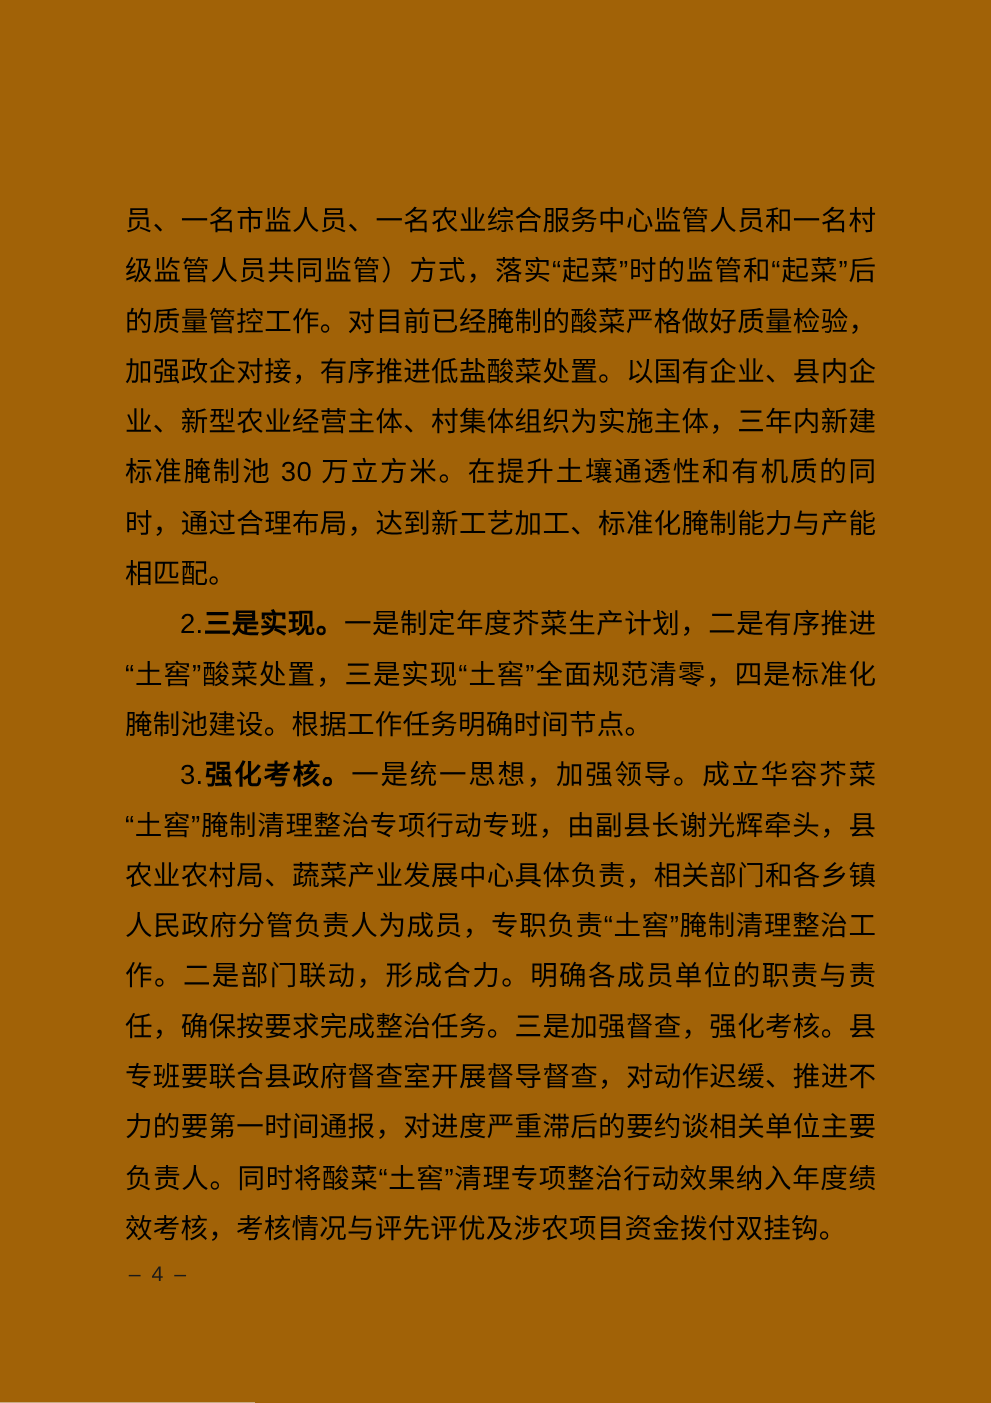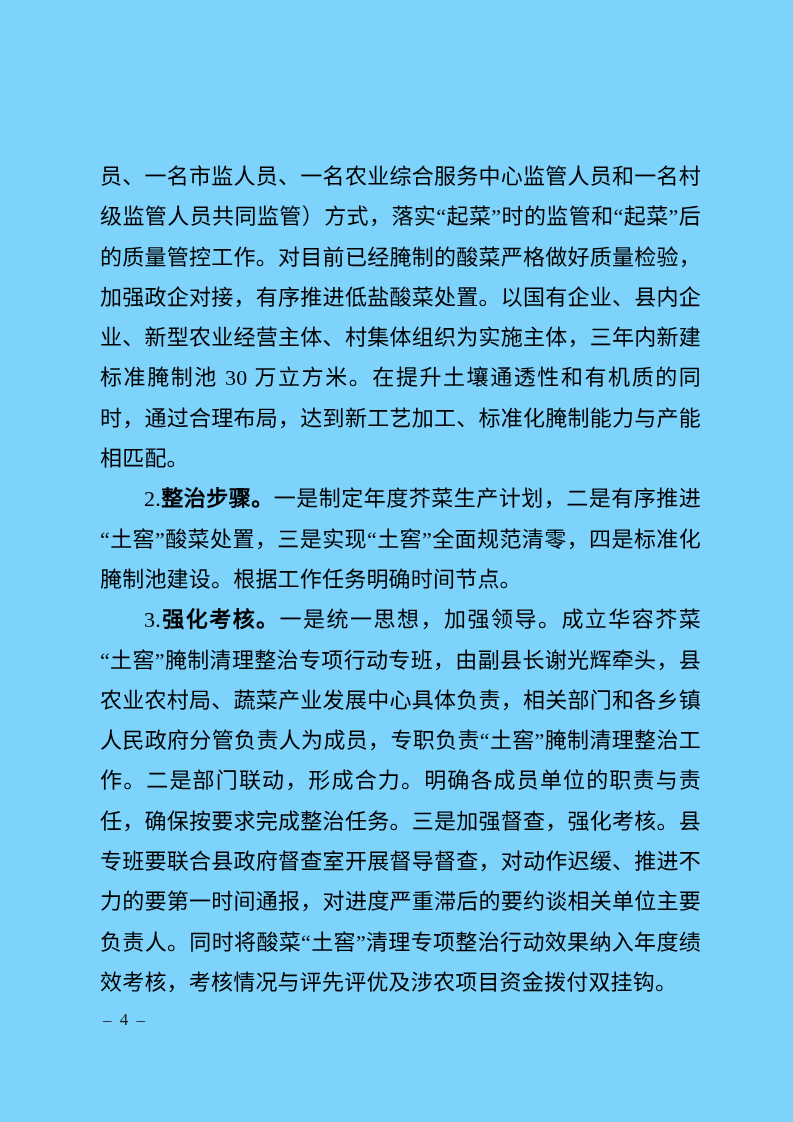--- a/index.html
+++ b/index.html
@@ -5,23 +5,23 @@
   html, body {
     margin: 0;
     padding: 0;
     background: #e8e8e8;
   }
   .page {
     position: relative;
     width: 793px;
     height: 1122px;
     margin: 0 auto;
-    background: #7dd3fc;
+    background: #a16207;
     overflow: hidden;
-    font-family: Liberation Serif, serif;
+    font-family: Liberation Sans, sans-serif;
     color: #000000;
   }
   .doc-body {
     position: absolute;
     left: 100px;
     top: 157px;
     width: 601px;
     font-size: 22px;
     line-height: 40.3px;
     text-align: justify;
@@ -50,20 +50,20 @@
   }
 </style>
 </head>
 <body>
 
 <div class="page">
   <div class="doc-body">
 
     <p class="para"><span>员、一名市监人员、一名农业综合服务中心监管人员和一名村级监管人员共同监管）方式，落实“起菜”时的监管和“起菜”后的质量管控工作。对目前已经腌制的酸菜严格做好质量检验，加强政企对接，有序推进低盐酸菜处置。以国有企业、县内企业、新型农业经营主体、村集体组织为实施主体，三年内新建标准腌制池 30 万立方米。在提升土壤通透性和有机质的同时，通过合理布局，达到新工艺加工、标准化腌制能力与产能相匹配。</span></p>
 
-    <p class="para indent"><span>2.</span><span class="run-bold">整治步骤。</span><span>一是制定年度芥菜生产计划，二是有序推进“土窖”酸菜处置，三是实现“土窖”全面规范清零，四是标准化腌制池建设。根据工作任务明确时间节点。</span></p>
+    <p class="para indent"><span>2.</span><span class="run-bold">三是实现。</span><span>一是制定年度芥菜生产计划，二是有序推进“土窖”酸菜处置，三是实现“土窖”全面规范清零，四是标准化腌制池建设。根据工作任务明确时间节点。</span></p>
 
     <p class="para indent"><span>3.</span><span class="run-bold">强化考核。</span><span>一是统一思想，加强领导。成立华容芥菜“土窖”腌制清理整治专项行动专班，由副县长谢光辉牵头，县农业农村局、蔬菜产业发展中心具体负责，相关部门和各乡镇人民政府分管负责人为成员，专职负责“土窖”腌制清理整治工作。二是部门联动，形成合力。明确各成员单位的职责与责任，确保按要求完成整治任务。三是加强督查，强化考核。县专班要联合县政府督查室开展督导督查，对动作迟缓、推进不力的要第一时间通报，对进度严重滞后的要约谈相关单位主要负责人。同时将酸菜“土窖”清理专项整治行动效果纳入年度绩效考核，考核情况与评先评优及涉农项目资金拨付双挂钩。</span></p>
 
   </div>
 
   <div class="page-footer">– 4 –</div>
 </div>
 
 </body></html>

